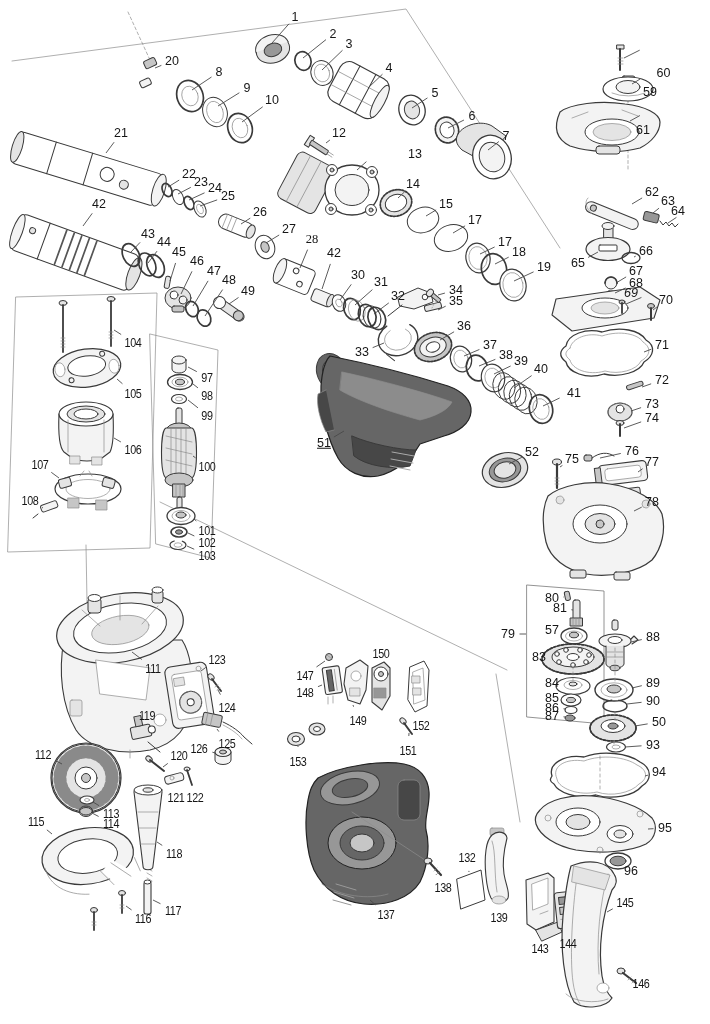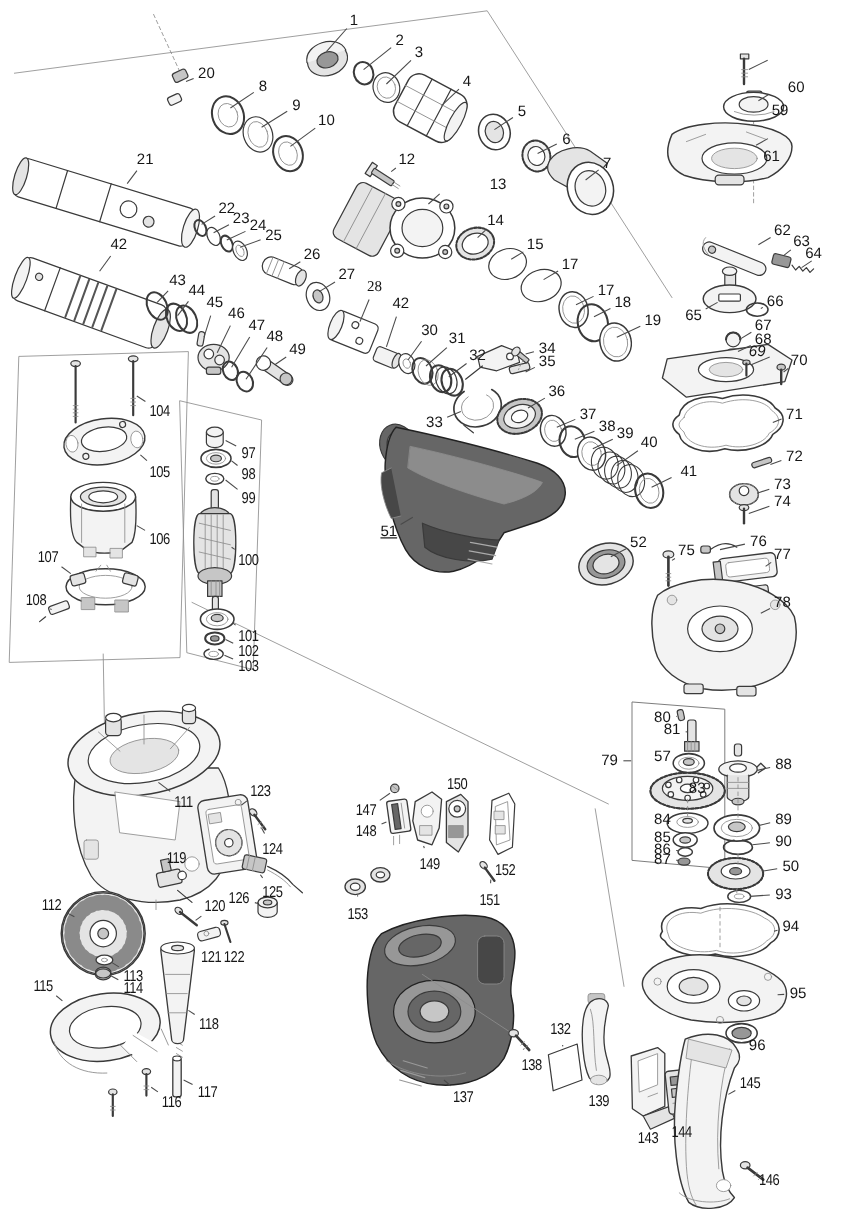--- a/index.html
+++ b/index.html
@@ -917,21 +917,21 @@
       <span class="plabel" style="left: 652px; top: 404px;">73</span>
       <span class="plabel" style="left: 652px; top: 418px;">74</span>
       <span class="plabel" style="left: 572px; top: 459px;">75</span>
       <span class="plabel" style="left: 632px; top: 451px;">76</span>
       <span class="plabel" style="left: 652px; top: 462px;">77</span>
       <span class="plabel" style="left: 652px; top: 502px;">78</span>
       <span class="plabel" style="left: 508px; top: 634px;">79</span>
       <span class="plabel" style="left: 552px; top: 598px;">80</span>
       <span class="plabel" style="left: 560px; top: 608px;">81</span>
       <span class="plabel" style="left: 552px; top: 630px;">57</span>
-      <span class="plabel" style="left: 539px; top: 657px; margin-left: 42px;">83</span>
+      <span class="plabel" style="left: 539px; top: 657px;">83</span>
       <span class="plabel" style="left: 552px; top: 683px;">84</span>
       <span class="plabel" style="left: 552px; top: 698px;">85</span>
       <span class="plabel" style="left: 552px; top: 708px;">86</span>
       <span class="plabel" style="left: 552px; top: 716px;">87</span>
       <span class="plabel" style="left: 653px; top: 637px;">88</span>
       <span class="plabel" style="left: 653px; top: 683px;">89</span>
       <span class="plabel" style="left: 653px; top: 701px;">90</span>
       <span class="plabel" style="left: 659px; top: 722px;">50</span>
       <span class="plabel" style="left: 653px; top: 745px;">93</span>
       <span class="plabel" style="left: 659px; top: 772px;">94</span>

